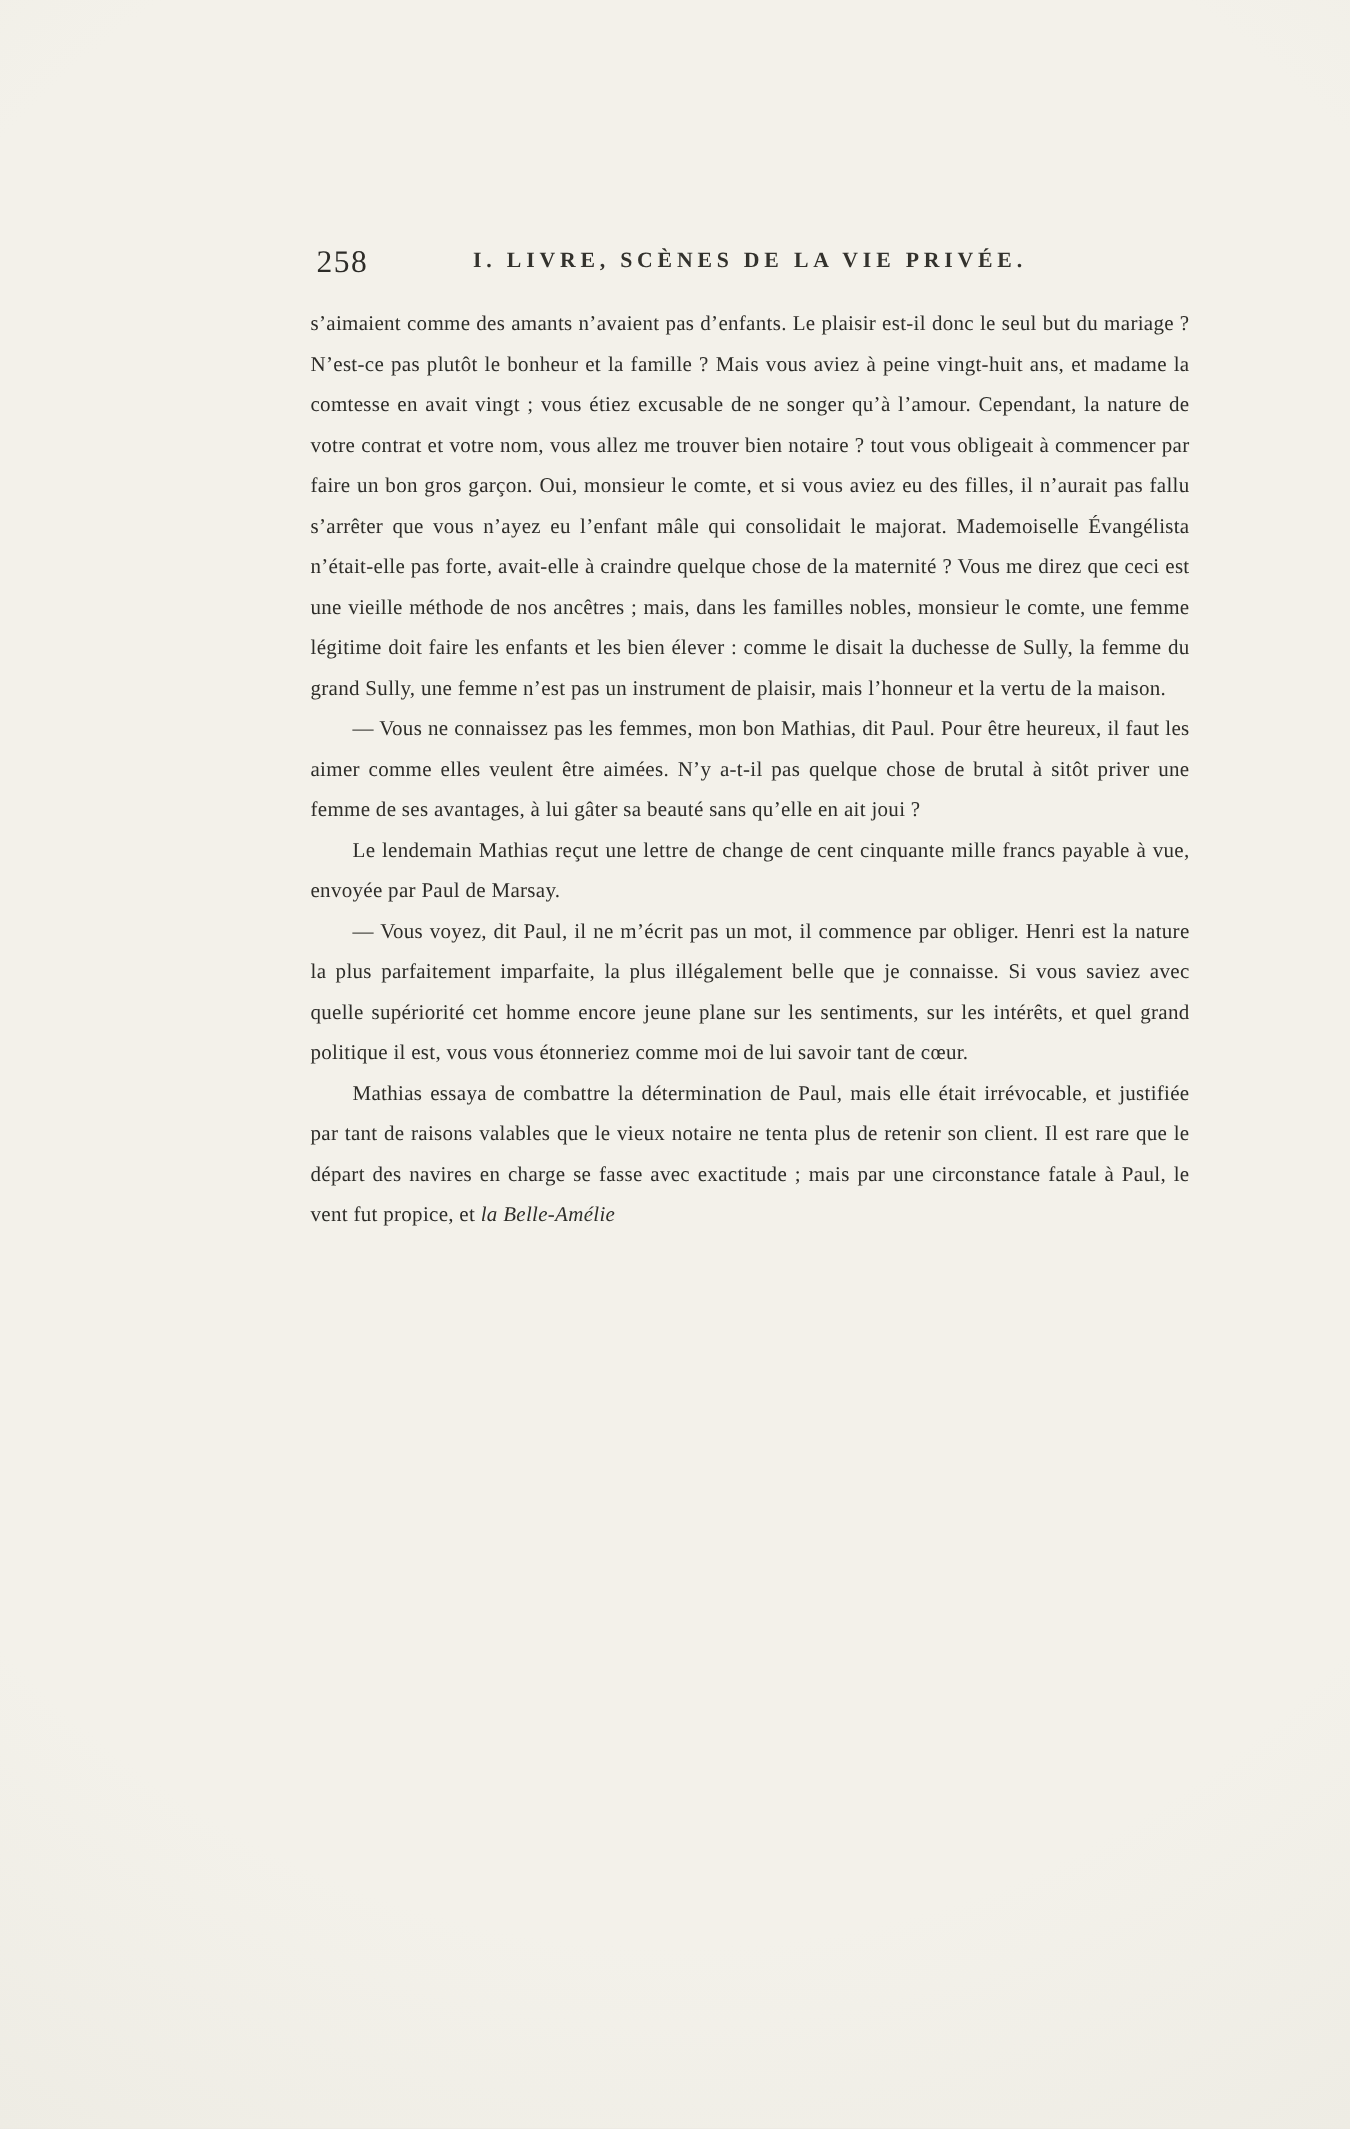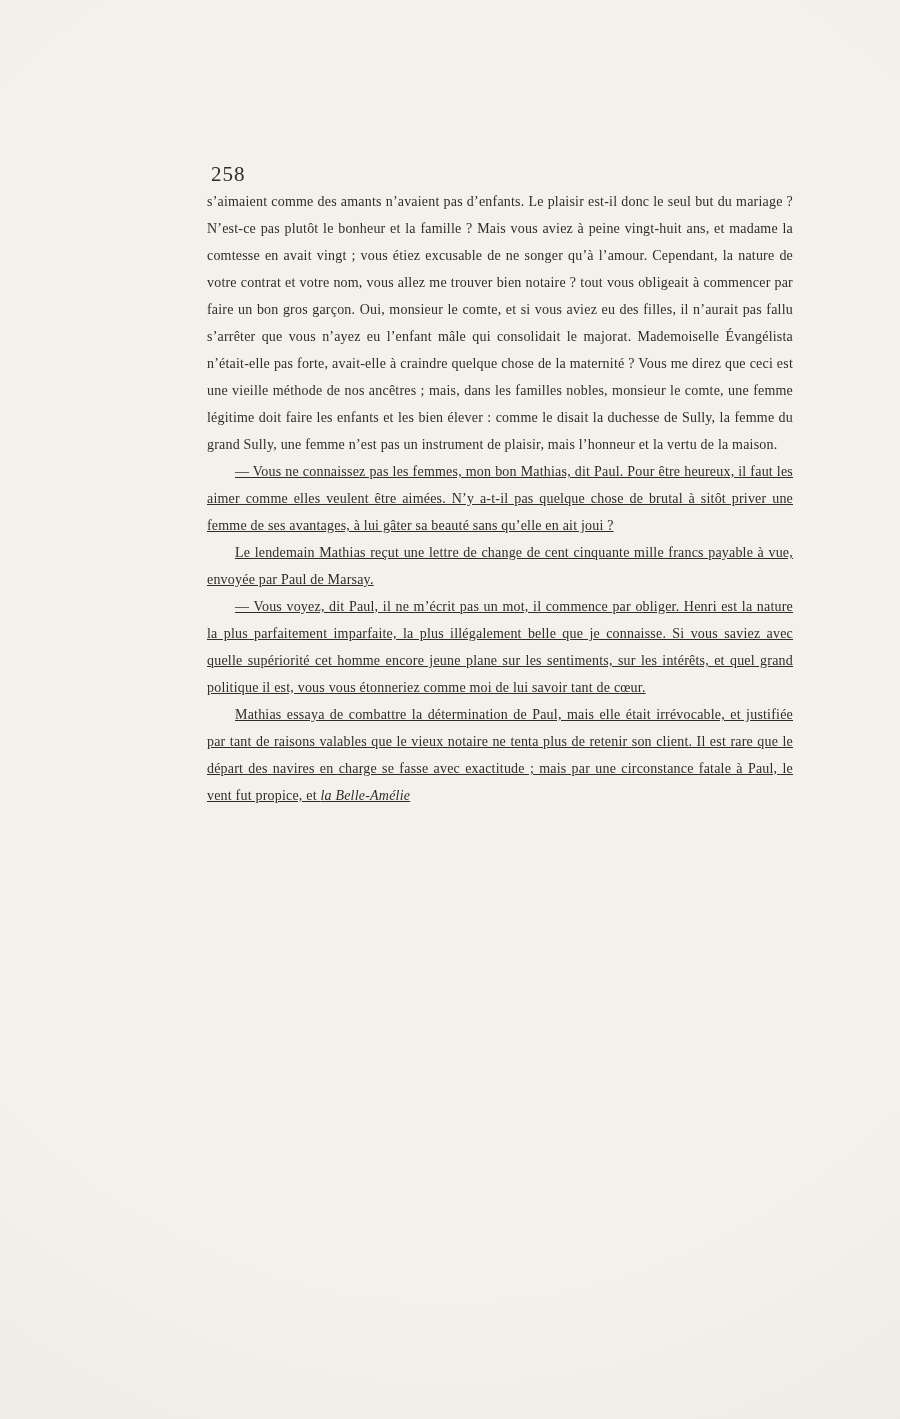--- a/index.html
+++ b/index.html
@@ -21,20 +21,21 @@
   }
   .column {
     position: absolute;
     left: 207px;
     top: 162px;
     width: 586px;
   }
   .header {
     position: relative;
     height: 26px;
+    margin-bottom: 15px;
     text-align: center;
   }
   .pagenum {
     position: absolute;
     left: 4px;
     top: 0;
     font-size: 21px;
     letter-spacing: 1px;
     color: #2d2c28;
   }
@@ -53,34 +54,34 @@
     text-align: justify;
     letter-spacing: 0.2px;
     color: #2e2d29;
   }
   .body p {
     margin: 0;
     padding: 0;
   }
   .body p.indent {
     text-indent: 28px;
-    text-decoration: underline;
   }
   .body i {
     font-style: italic;
   }
 </style>
 </head>
 <body>
 
 <div class="page">
   <div class="column">
 
     <div class="header">
       <span class="pagenum">258</span>
+      <span class="running">I. LIVRE, SCÈNES DE LA VIE PRIVÉE.</span>
     </div>
 
     <div class="body">
       <p>s’aimaient comme des amants n’avaient pas d’enfants. Le plaisir est-il donc le seul but du mariage&nbsp;? N’est-ce pas plutôt le bonheur et la famille&nbsp;? Mais vous aviez à peine vingt-huit ans, et madame la comtesse en avait vingt&nbsp;; vous étiez excusable de ne songer qu’à l’amour. Cependant, la nature de votre contrat et votre nom, vous allez me trouver bien notaire&nbsp;? tout vous obligeait à commencer par faire un bon gros garçon. Oui, monsieur le comte, et si vous aviez eu des filles, il n’aurait pas fallu s’arrêter que vous n’ayez eu l’enfant mâle qui consolidait le majorat. Mademoiselle Évangélista n’était-elle pas forte, avait-elle à craindre quelque chose de la maternité&nbsp;? Vous me direz que ceci est une vieille méthode de nos ancêtres&nbsp;; mais, dans les familles nobles, monsieur le comte, une femme légitime doit faire les enfants et les bien élever&nbsp;: comme le disait la duchesse de Sully, la femme du grand Sully, une femme n’est pas un instrument de plaisir, mais l’honneur et la vertu de la maison.</p>
       <p class="indent">— Vous ne connaissez pas les femmes, mon bon Mathias, dit Paul. Pour être heureux, il faut les aimer comme elles veulent être aimées. N’y a-t-il pas quelque chose de brutal à sitôt priver une femme de ses avantages, à lui gâter sa beauté sans qu’elle en ait joui&nbsp;?</p>
       <p class="indent">Le lendemain Mathias reçut une lettre de change de cent cinquante mille francs payable à vue, envoyée par Paul de Marsay.</p>
       <p class="indent">— Vous voyez, dit Paul, il ne m’écrit pas un mot, il commence par obliger. Henri est la nature la plus parfaitement imparfaite, la plus illégalement belle que je connaisse. Si vous saviez avec quelle supériorité cet homme encore jeune plane sur les sentiments, sur les intérêts, et quel grand politique il est, vous vous étonneriez comme moi de lui savoir tant de cœur.</p>
       <p class="indent">
         <span>Mathias essaya de combattre la détermination de Paul, mais elle était irrévocable, et justifiée par tant de raisons valables que le vieux notaire ne tenta plus de retenir son client. Il est rare que le départ des navires en charge se fasse avec exactitude&nbsp;; mais par une circonstance fatale à Paul, le vent fut propice, et </span><i>la Belle-Amélie</i>
       </p>

